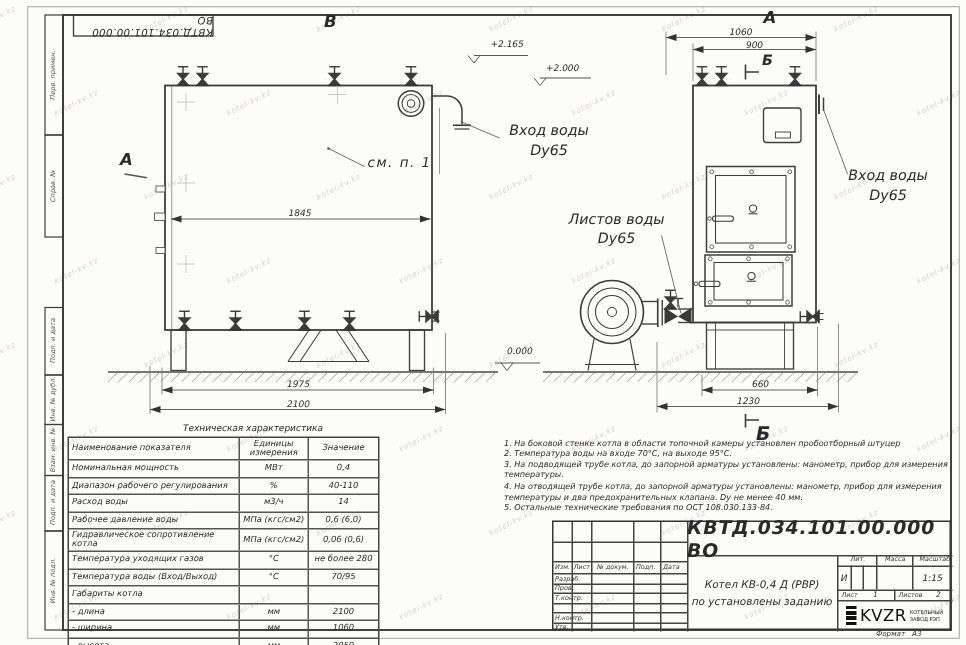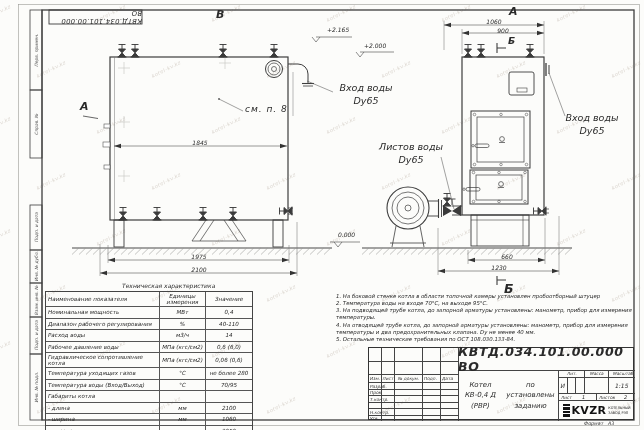--- a/index.html
+++ b/index.html
@@ -30,27 +30,27 @@
   .tech-title{position:absolute;left:122px;top:282px;font-size:6px;font-style:italic;}
   
   .notes{position:absolute;left:336px;top:293px;width:303px;font-size:5.4px;font-style:italic;line-height:1.32;}
   .notes div{margin:0;}
   
   .tb{position:absolute;left:368px;top:347px;width:266px;height:73px;border:1.2px solid #333;box-sizing:border-box;font-style:italic;}
   .tb .ln{position:absolute;background:#444;}
   .tb .t{position:absolute;white-space:nowrap;}
   .tb-code{position:absolute;left:89px;top:0;width:177px;height:22px;display:flex;align-items:center;justify-content:center;
            font-size:12.5px;font-weight:600;letter-spacing:.6px;}
-  .tb-name{position:absolute;left:89px;top:22px;width:100px;height:51px;display:flex;flex-direction:row;
-           align-items:center;justify-content:center;font-size:7px;line-height:1.5;text-align:center;}
+  .tb-name{position:absolute;left:89px;top:22px;width:100px;height:51px;display:flex;flex-direction:column;
+           align-items:center;justify-content:center;font-size:7px;line-height:1.5;text-align:left;}
   .tb-small{font-size:4.3px;color:#333;}
   .tb-val{font-size:6px;}
   .logo{position:absolute;left:189px;top:52px;width:77px;height:21px;display:flex;align-items:center;justify-content:center;gap:2px;font-style:normal;}
   .logo-mark{width:7px;height:13px;background:repeating-linear-gradient(0deg,#111 0 2.6px,#fff 2.6px 3.6px);}
-  .logo-kvzr{font-size:11px;font-weight:700;letter-spacing:.3px;color:#111;}
+  .logo-kvzr{font-size:11px;font-weight:400;letter-spacing:.3px;color:#111;}
   .logo-co{display:flex;flex-direction:column;font-size:3.4px;line-height:1.3;color:#222;}
   .fmt{position:absolute;left:584px;top:420.5px;font-size:4.8px;font-style:italic;color:#333;}
 </style>
 </head>
 <body>
 
 <div class="sheet">
 
   <div class="abs" style="left:0;top:0;width:644px;height:430px;">
       <span class="wm" style="left: -20px; top: 10px;">kotel-kv.kz</span>
@@ -396,21 +396,21 @@
   <div class="strip-label" style="left:36px;top:266px;">Инв. № дубл.</div>
   <div class="strip-label" style="left:36px;top:300px;">Взам. инв. №</div>
   <div class="strip-label" style="left:36px;top:335px;">Подп. и дата</div>
   <div class="strip-label" style="left:36px;top:387px;">Инв. № подл.</div>
 
   <div class="doc-top">КВТД.034.101.00.000 ВО</div>
 
   <div class="lbl view-letter" style="left:216px;top:8px;">В</div>
   <div class="lbl view-letter" style="left:509px;top:5px;">А</div>
   <div class="lbl view-letter" style="left:80px;top:100px;">А</div>
-  <div class="lbl" style="left:245px;top:104px;font-size:9px;letter-spacing:1px;">см. п. 8</div>
+  <div class="lbl" style="left:245px;top:104px;font-size:9px;letter-spacing:1px;">см. п. 1</div>
   <div class="lbl" style="left:508px;top:35px;font-size:9.5px;font-weight:bold;">Б</div>
   <div class="lbl" style="left:504px;top:281px;font-size:12.5px;font-weight:bold;">Б</div>
 
   <div class="lbl dim-t ctr" style="left:200px;top:139px;">1845</div>
   <div class="lbl dim-t ctr" style="left:199px;top:253px;">1975</div>
   <div class="lbl dim-t ctr" style="left:199px;top:266px;">2100</div>
   <div class="lbl dim-t ctr" style="left:494px;top:18px;">1060</div>
   <div class="lbl dim-t ctr" style="left:503px;top:26.5px;">900</div>
   <div class="lbl dim-t ctr" style="left:507px;top:253px;">660</div>
   <div class="lbl dim-t ctr" style="left:499px;top:264px;">1230</div>

